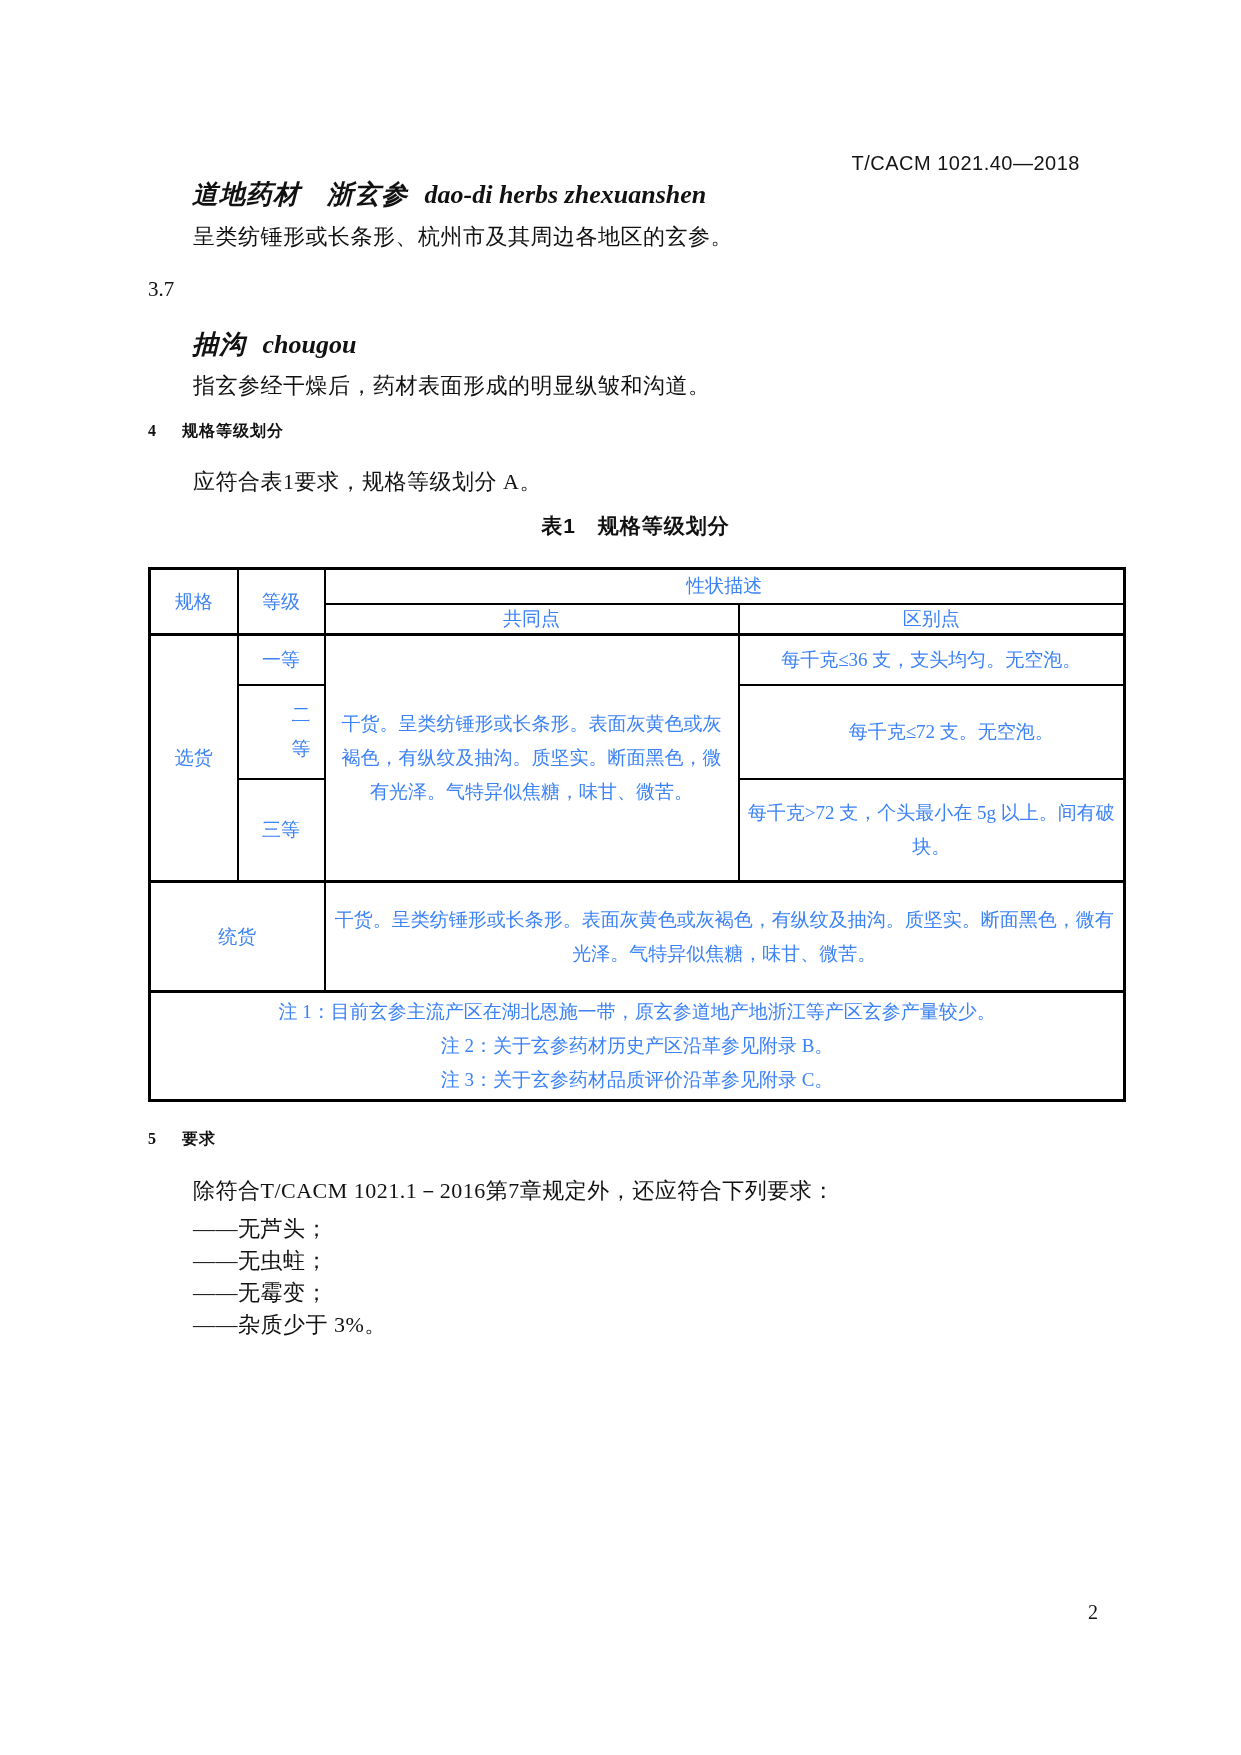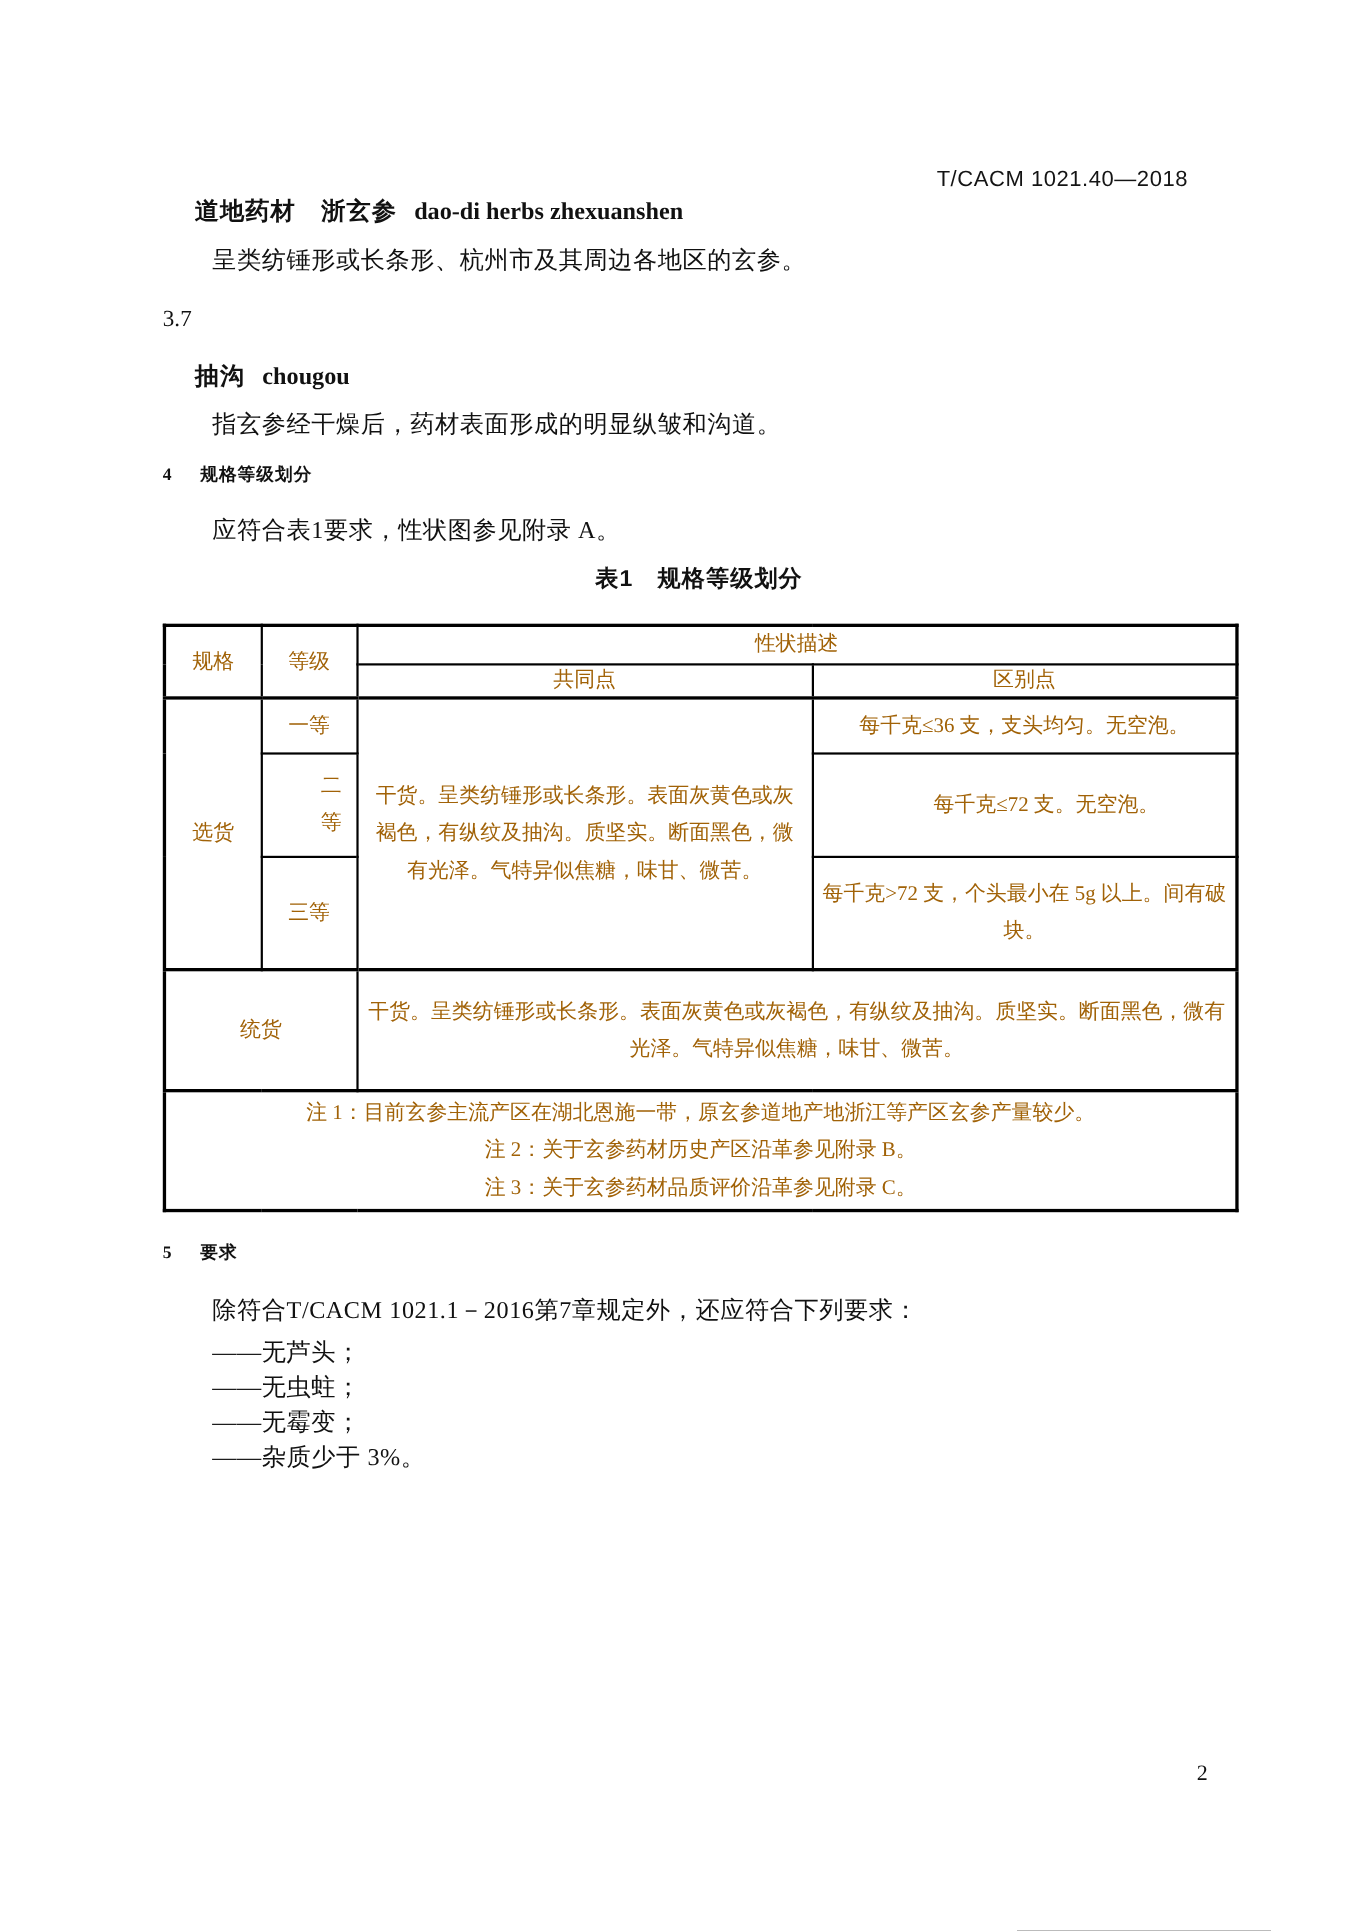--- a/index.html
+++ b/index.html
@@ -18,21 +18,21 @@
 
   
   .doc-number {
     top: 152px; right: 161px;
     font-family: "Liberation Sans", "DejaVu Sans", sans-serif;
     font-size: 20px; font-weight: 500; letter-spacing: 0.5px;
     color: #141414;
   }
 
   
-  .term-heading { left: 177px; font-size: 22px; font-weight: bold; }
+  .term-heading { left: 192px; font-size: 26px; font-weight: bold; font-style: italic; }
   .term-heading .zh { font-family: "Liberation Sans", "DejaVu Sans", sans-serif; letter-spacing: 1px; }
   .term-heading .en { font-family: "Liberation Serif", "DejaVu Serif", serif; margin-left: 10px; }
   .para { left: 193px; font-size: 22px; letter-spacing: 0.5px; }
   .clause-number { left: 148px; font-size: 21px; }
 
   .section-heading { left: 148px; font-size: 16px; font-weight: bold; }
   .section-heading .num { font-family: "Liberation Serif", "DejaVu Serif", serif; }
   .section-heading .ttl { font-family: "Liberation Sans", "DejaVu Sans", sans-serif; margin-left: 22px; letter-spacing: 1px; }
 
   
@@ -41,21 +41,21 @@
     text-align: center; font-size: 21px; font-weight: bold;
     font-family: "Liberation Sans", "DejaVu Sans", sans-serif;
     letter-spacing: 1px;
   }
   table.spec {
     position: absolute; top: 567px; left: 148px;
     width: 975px;
     border-collapse: collapse;
     table-layout: fixed;
     font-size: 19px;
-    color: #a16207;
+    color: #3b82f6;
   }
   table.spec td {
     border: 2px solid #000;
     text-align: center;
     vertical-align: middle;
     padding: 2px 8px;
     line-height: 34px;
   }
   table.spec { border: 3px solid #000; }
   tr.thick-top > td { border-top: 3px solid #000; margin-left: 40px; }
@@ -101,21 +101,21 @@
     <span class="en">chougou</span>
   </div>
 
   <div class="abs para" style="top:371px;">指玄参经干燥后，药材表面形成的明显纵皱和沟道。</div>
 
   <div class="abs section-heading" style="top:421px;">
     <span class="num">4</span>
     <span class="ttl">规格等级划分</span>
   </div>
 
-  <div class="abs para" style="top:467px;">应符合表1要求，性状图参见附录 A。</div>
+  <div class="abs para" style="top:467px;">应符合表1要求，规格等级划分 A。</div>
 
   <div class="abs tbl-caption">表1　规格等级划分</div>
 
   <table class="spec">
     <colgroup>
       <col style="width:88px">
         <col style="width:87px">
         <col style="width:414px">
         <col style="width:386px">
     </colgroup>

